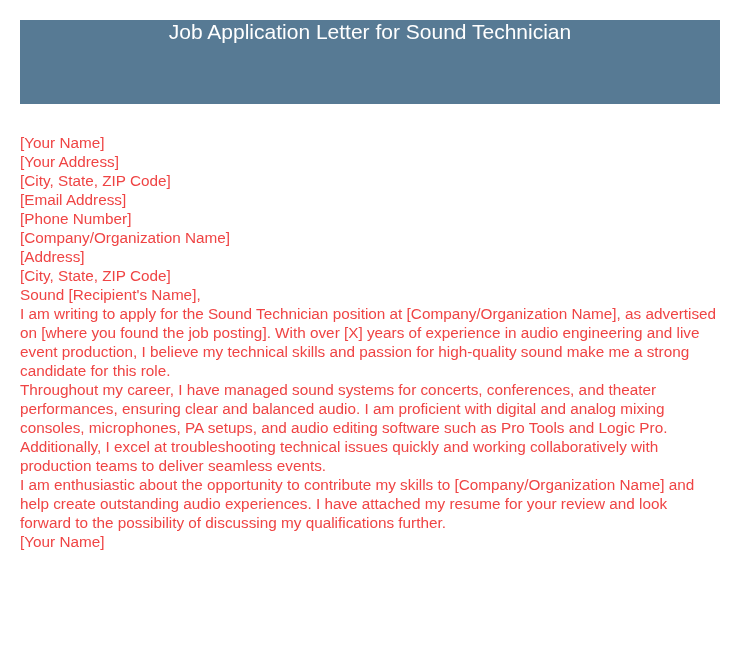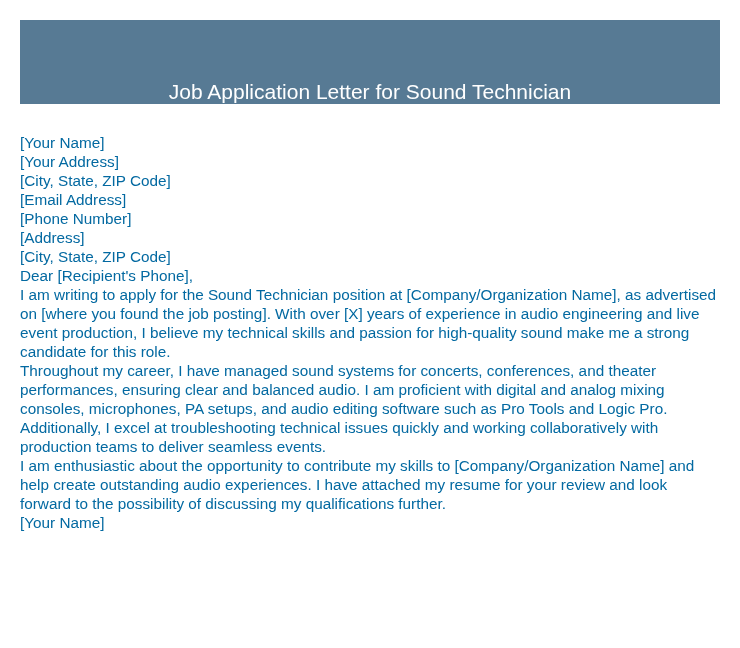--- a/index.html
+++ b/index.html
@@ -1,43 +1,44 @@
 <!DOCTYPE html>
 <html><head>
   <meta charset="utf-8">
   <style>
     html, body { margin: 0; padding: 0; background: #ffffff; }
     body { width: 740px; height: 648px; position: relative; overflow: hidden; }
     .header {
       position: absolute; left: 20px; top: 20px; width: 700px; height: 84px;
       background: #577a94; color: #ffffff;
-      display: flex; align-items: flex-end; justify-content: center;
+      display: flex; align-items: flex-start; justify-content: center;
       font-family: "Liberation Sans", sans-serif; font-size: 21px;
     }
     .letter {
       position: absolute; left: 20px; top: 133px; width: 700px;
       font-family: "Liberation Sans", sans-serif; font-size: 15.3px;
-      line-height: 19px; color: #0369a1;
+      line-height: 19px; color: #ef4444;
     }
     .line { display: block; white-space: nowrap; }
     .para { display: block; }
   </style>
 </head>
 <body>
 
 <div class="header">
   <span>Job Application Letter for Sound Technician</span>
 </div>
 
 <div class="letter">
   <span class="line">[Your Name]</span>
   <span class="line">[Your Address]</span>
   <span class="line">[City, State, ZIP Code]</span>
   <span class="line">[Email Address]</span>
   <span class="line">[Phone Number]</span>
+  <span class="line">[Company/Organization Name]</span>
   <span class="line">[Address]</span>
   <span class="line">[City, State, ZIP Code]</span>
-  <span class="line">Dear [Recipient's Phone],</span>
+  <span class="line">Sound [Recipient's Name],</span>
   <span class="para">I am writing to apply for the Sound Technician position at [Company/Organization Name], as advertised on [where you found the job posting]. With over [X] years of experience in audio engineering and live event production, I believe my technical skills and passion for high-quality sound make me a strong candidate for this role.</span>
   <span class="para">Throughout my career, I have managed sound systems for concerts, conferences, and theater performances, ensuring clear and balanced audio. I am proficient with digital and analog mixing consoles, microphones, PA setups, and audio editing software such as Pro Tools and Logic Pro. Additionally, I excel at troubleshooting technical issues quickly and working collaboratively with production teams to deliver seamless events.</span>
   <span class="para">I am enthusiastic about the opportunity to contribute my skills to [Company/Organization Name] and help create outstanding audio experiences. I have attached my resume for your review and look forward to the possibility of discussing my qualifications further.</span>
   <span class="line">[Your Name]</span>
 </div>
 
 </body></html>

